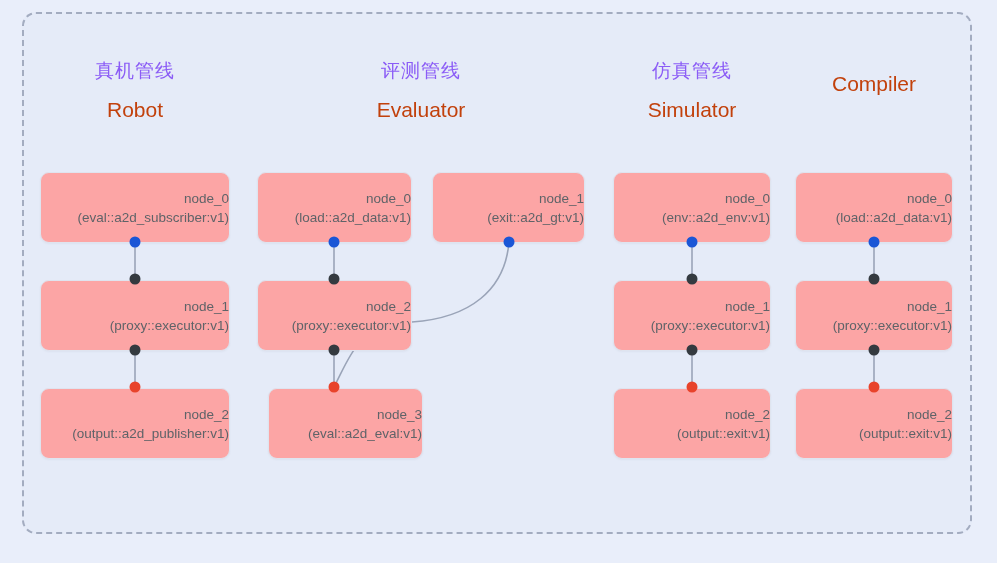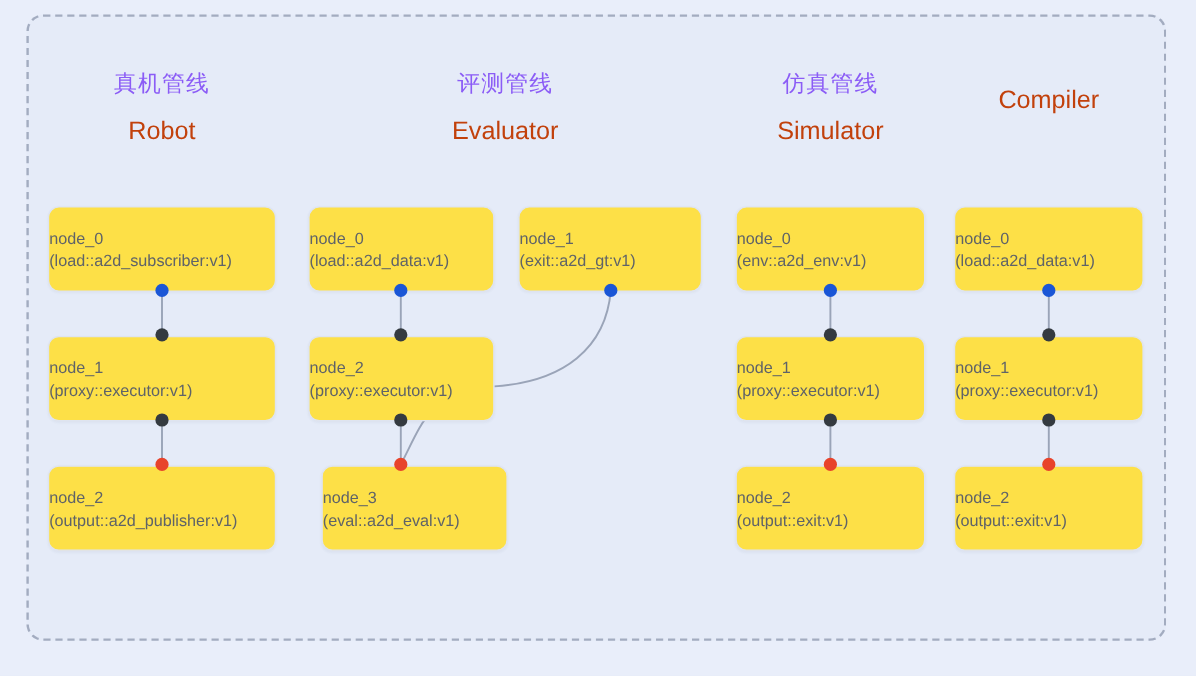--- a/index.html
+++ b/index.html
@@ -49,26 +49,26 @@
     font-size: 21px;
     color: #c2410c;
     line-height: 28px;
     margin-top: 12px;
     white-space: nowrap;
   }
   
   .node {
     position: absolute;
     box-sizing: border-box;
-    background: #fde047;
+    background: #fca5a5;
     border: 1px solid #dfe4ef;
     border-radius: 9px;
     display: flex;
     flex-direction: column;
-    align-items: flex-start;
+    align-items: flex-end;
     justify-content: center;
     box-shadow: 0 1px 2px rgba(60,70,100,0.05);
   }
   .node-title {
     font-size: 13.5px;
     color: #5f6368;
     line-height: 19px;
     white-space: nowrap;
   }
   .node-sub {
@@ -117,21 +117,21 @@
       <path d="M874,350 L874,387" fill="none" stroke="#9aa4b8" stroke-width="1.6"></path>
     </svg>
 
   <div id="columns-layer">
       <div class="col-header" style="left: 40px; top: 58px; width: 190px;">
         <div class="col-title-cn">真机管线</div>
         <div class="col-title-en">Robot</div>
       </div>
       <div class="node" style="left: 40px; top: 172px; width: 190px; height: 71px;">
         <div class="node-title">node_0</div>
-        <div class="node-sub">(load::a2d_subscriber:v1)</div>
+        <div class="node-sub">(eval::a2d_subscriber:v1)</div>
       </div>
       <div class="node" style="left: 40px; top: 280px; width: 190px; height: 71px;">
         <div class="node-title">node_1</div>
         <div class="node-sub">(proxy::executor:v1)</div>
       </div>
       <div class="node" style="left: 40px; top: 388px; width: 190px; height: 71px;">
         <div class="node-title">node_2</div>
         <div class="node-sub">(output::a2d_publisher:v1)</div>
       </div>
       <div class="col-header" style="left: 257px; top: 58px; width: 328px;">

